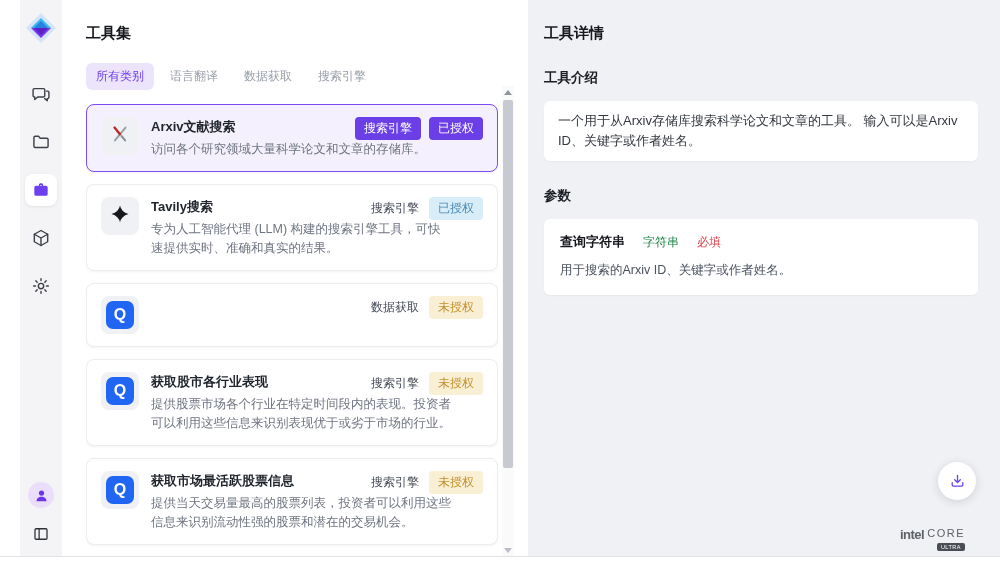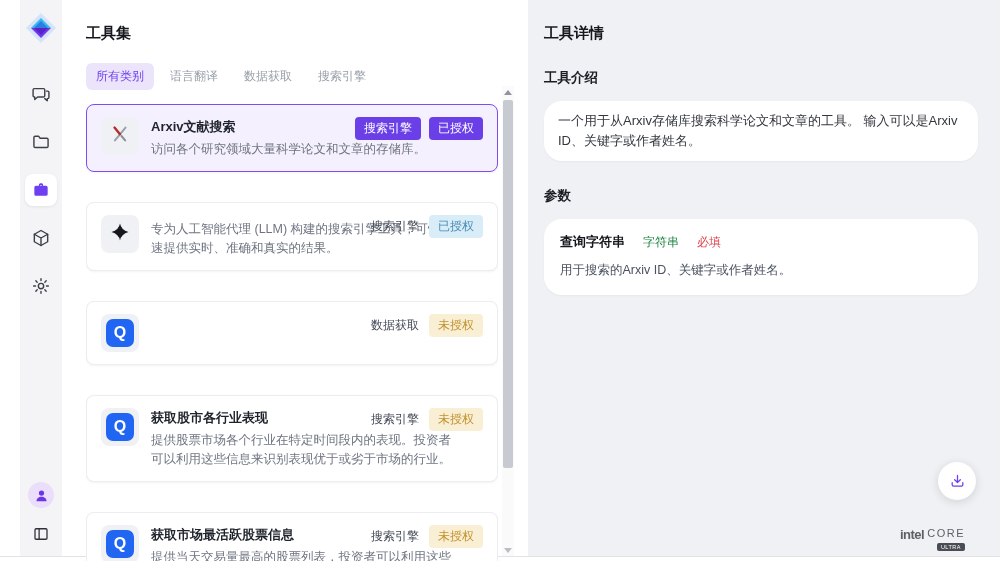--- a/index.html
+++ b/index.html
@@ -33,21 +33,21 @@
   
   .list-panel { width:466px; background:#fff; position:relative; padding:24px 0 0 24px; flex:none; }
   .panel-title { font-size:15px; font-weight:bold; color:#16181d; }
   .tabs { margin-top:20px; display:flex; gap:6px; align-items:center; }
   .tab {
     font-size:12px; color:#9aa0aa; padding:5px 10px; border-radius:6px;
     background:transparent; border:none; cursor:pointer; white-space:nowrap;
   }
   .tab.active { background:#ece4fb; color:#6d3ff0; }
 
-  .tool-list { margin-top:14px; width:412px; display:flex; flex-direction:column; gap:30px; height:457px; overflow:hidden; }
+  .tool-list { margin-top:14px; width:412px; display:flex; flex-direction:column; gap:12px; height:457px; overflow:hidden; }
   .tool-card {
     position:relative; display:flex; gap:12px; padding:12px 14px;
     background:#fff; border:1px solid #ececf1; border-radius:8px;
     box-shadow:0 1px 3px rgba(20,24,40,.05); cursor:pointer; flex:none;
   }
   .tool-card.selected { background:#f5f0fd; border:1.5px solid #7d4cf1; }
   .tool-icon {
     width:38px; height:38px; border-radius:8px; background:#f0f1f4; flex:none;
     display:flex; align-items:center; justify-content:center;
   }
@@ -76,21 +76,21 @@
   .sb-arrow { width:12px; height:12px; display:flex; align-items:center; justify-content:center; background:transparent; border:none; cursor:pointer; flex:none; }
   .sb-arrow .tri-up { width:0; height:0; border-left:4px solid transparent; border-right:4px solid transparent; border-bottom:5px solid #8f949d; }
   .sb-arrow .tri-down { width:0; height:0; border-left:4px solid transparent; border-right:4px solid transparent; border-top:5px solid #b9bdc5; }
   .sb-thumb { width:10px; height:368px; background:#c7cad1; border-radius:2px; margin-top:2px; cursor:grab; }
 
   
   .detail-panel { flex:1; background:#f0f1f4; padding:24px 22px 0 16px; position:relative; }
   .detail-title { font-size:15px; font-weight:bold; color:#16181d; }
   .section-heading { font-size:13.5px; font-weight:bold; color:#1b1e24; margin-top:26px; }
   .detail-card {
-    margin-top:14px; background:#fff; border-radius:18px; padding:10px 14px;
+    margin-top:14px; background:#fff; border-radius:6px; padding:10px 14px;
     font-size:13px; color:#33383f; line-height:20px; box-shadow:0 1px 2px rgba(20,24,40,.04);
   }
   .param-card { padding:13px 16px 15px 16px; }
   .param-head { display:flex; align-items:baseline; gap:18px; }
   .param-name { font-size:13px; font-weight:bold; color:#16181d; }
   .param-type { font-size:12px; color:#15803d; }
   .param-required { font-size:12px; color:#e0434d; }
   .param-desc { margin-top:8px; font-size:12.5px; color:#4a5160; }
 
   .download-fab {
@@ -202,20 +202,21 @@
     <div class="tool-icon">
 
       <span class="icon-sparkle">
         <svg viewBox="0 0 20 20">
           <path d="M10 1.5 Q11.2 8 18.5 10 Q11.2 12 10 18.5 Q8.8 12 1.5 10 Q8.8 8 10 1.5 Z" fill="#16181d"></path>
         </svg>
       </span>
 
     </div>
     <div class="tool-body">
+      <div class="tool-title">Tavily搜索</div>
       <div class="tool-desc">专为人工智能代理 (LLM) 构建的搜索引擎工具，可快速提供实时、准确和真实的结果。</div>
     </div>
     <div class="tool-badges">
       <span class="badge-category">搜索引擎</span>
       <span class="badge-status authorized">已授权</span>
     </div>
   </div>
         <div class="tool-card">
     <div class="tool-icon">
 

